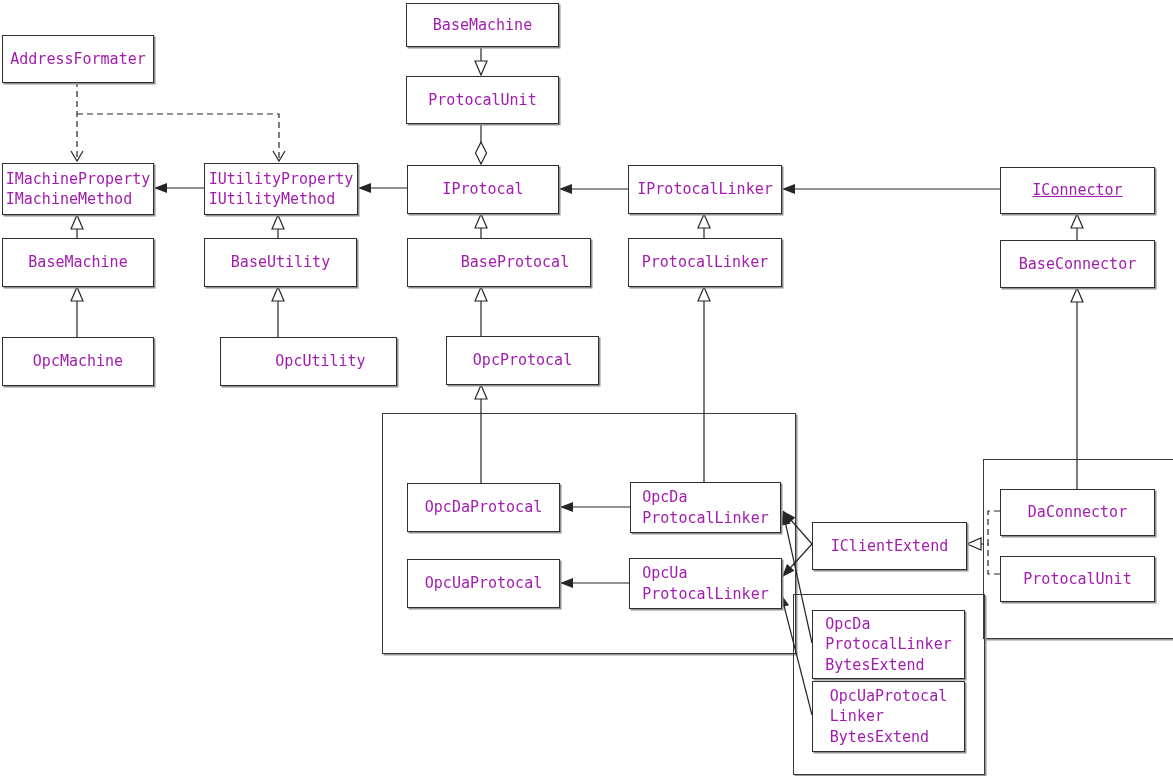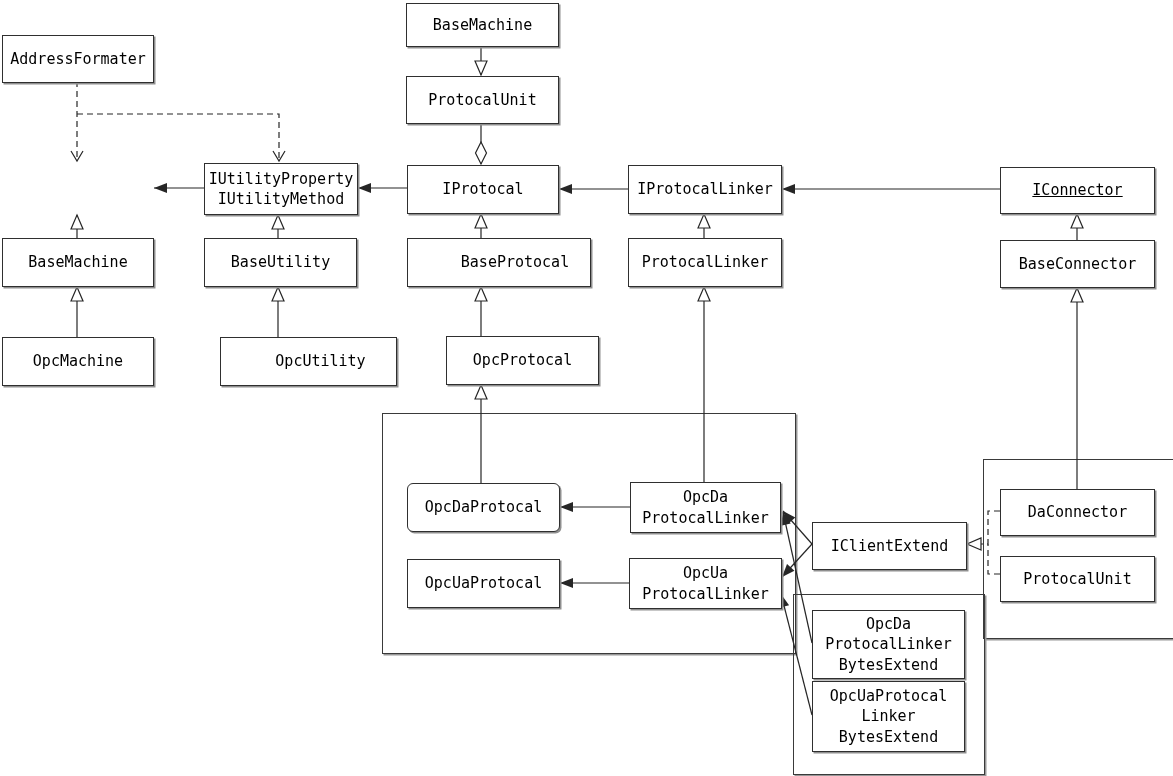--- a/index.html
+++ b/index.html
@@ -9,22 +9,22 @@
   }
   .group{
     position:absolute;border:1px solid #3a3a3a;background:transparent;
     box-shadow:1.5px 1.5px 0 #979797;z-index:1;
   }
   .edges{position:absolute;left:0;top:0;z-index:2;}
   .node{
     position:absolute;background:#ffffff;border:1px solid #2f2f2f;
     box-shadow:1.5px 1.5px 0 #8f8f8f;
     display:flex;align-items:center;justify-content:center;
-    text-align:center;white-space:pre-line;
-    font-size:15px;line-height:1.35;color:#000000;z-index:3;
+    white-space:pre-line;
+    font-size:15px;line-height:1.35;color:#a21caf;z-index:3;
   }
 </style>
 </head>
 <body>
 
 <div class="canvas" id="canvas">
   <svg class="edges" id="edge-layer" width="1173" height="776">
     <defs>
       <marker id="m-filled" markerUnits="userSpaceOnUse" markerWidth="16" markerHeight="14" refX="14" refY="6" orient="auto">
         <path d="M1,1 L14,6 L1,11 Z" fill="#262626"></path>
@@ -66,34 +66,36 @@
       <polyline points="812,715 781,594" fill="none" stroke="#262626" stroke-width="1.2" marker-end="url(#m-filled)"></polyline>
       <polyline points="1000,511 988,511 988,544 967,544" fill="none" stroke="#262626" stroke-width="1.2" stroke-dasharray="6,4" marker-end="url(#m-hollow)"></polyline>
       <polyline points="1000,574 988,574 988,544" fill="none" stroke="#262626" stroke-width="1.2" stroke-dasharray="6,4"></polyline>
     </svg>
 <div class="group" style="left: 382px; top: 413px; width: 412px; height: 239px;"></div>
     <div class="group" style="left: 983px; top: 459px; width: 189px; height: 178px;"></div>
     <div class="group" style="left: 793px; top: 594px; width: 190px; height: 179px;"></div>
     <div class="node" style="left: 2px; top: 35px; width: 150px; height: 46px;">AddressFormater</div>
     <div class="node" style="left: 406px; top: 3px; width: 151px; height: 42px;">BaseMachine</div>
     <div class="node" style="left: 406px; top: 76px; width: 151px; height: 46px;">ProtocalUnit</div>
+    <div class="node" style="left: 2px; top: 163px; width: 150px; height: 50px;">IMachineProperty
+IMachineMethod</div>
     <div class="node" style="left: 204px; top: 163px; width: 152px; height: 50px;">IUtilityProperty
 IUtilityMethod</div>
     <div class="node" style="left: 407px; top: 165px; width: 150px; height: 47px;">IProtocal</div>
     <div class="node" style="left: 628px; top: 165px; width: 152px; height: 47px;">IProtocalLinker</div>
     <div class="node" style="left: 1000px; top: 167px; width: 153px; height: 45px; text-decoration: underline;">IConnector</div>
     <div class="node" style="left: 2px; top: 238px; width: 150px; height: 47px;">BaseMachine</div>
     <div class="node" style="left: 204px; top: 238px; width: 151px; height: 47px;">BaseUtility</div>
     <div class="node" style="left: 407px; top: 238px; width: 150px; height: 47px; padding-left: 32px;">BaseProtocal</div>
     <div class="node" style="left: 628px; top: 238px; width: 152px; height: 47px;">ProtocalLinker</div>
     <div class="node" style="left: 1000px; top: 240px; width: 153px; height: 46px;">BaseConnector</div>
     <div class="node" style="left: 2px; top: 337px; width: 150px; height: 47px;">OpcMachine</div>
     <div class="node" style="left: 220px; top: 337px; width: 151px; height: 47px; padding-left: 24px;">OpcUtility</div>
     <div class="node" style="left: 407px; top: 336px; width: 151px; height: 47px; margin-left: 39px;">OpcProtocal</div>
-    <div class="node" style="left: 407px; top: 483px; width: 151px; height: 47px; border-radius: 6px;">OpcDaProtocal</div>
+    <div class="node" style="left: 407px; top: 483px; width: 151px; height: 47px;">OpcDaProtocal</div>
     <div class="node" style="left: 630px; top: 482px; width: 149px; height: 49px;">OpcDa
 ProtocalLinker</div>
     <div class="node" style="left: 407px; top: 559px; width: 151px; height: 47px;">OpcUaProtocal</div>
     <div class="node" style="left: 629px; top: 558px; width: 151px; height: 49px;">OpcUa
 ProtocalLinker</div>
     <div class="node" style="left: 812px; top: 522px; width: 153px; height: 46px;">IClientExtend</div>
     <div class="node" style="left: 1000px; top: 489px; width: 153px; height: 45px;">DaConnector</div>
     <div class="node" style="left: 1000px; top: 556px; width: 153px; height: 44px;">ProtocalUnit</div>
     <div class="node" style="left: 812px; top: 610px; width: 151px; height: 67px;">OpcDa
 ProtocalLinker

